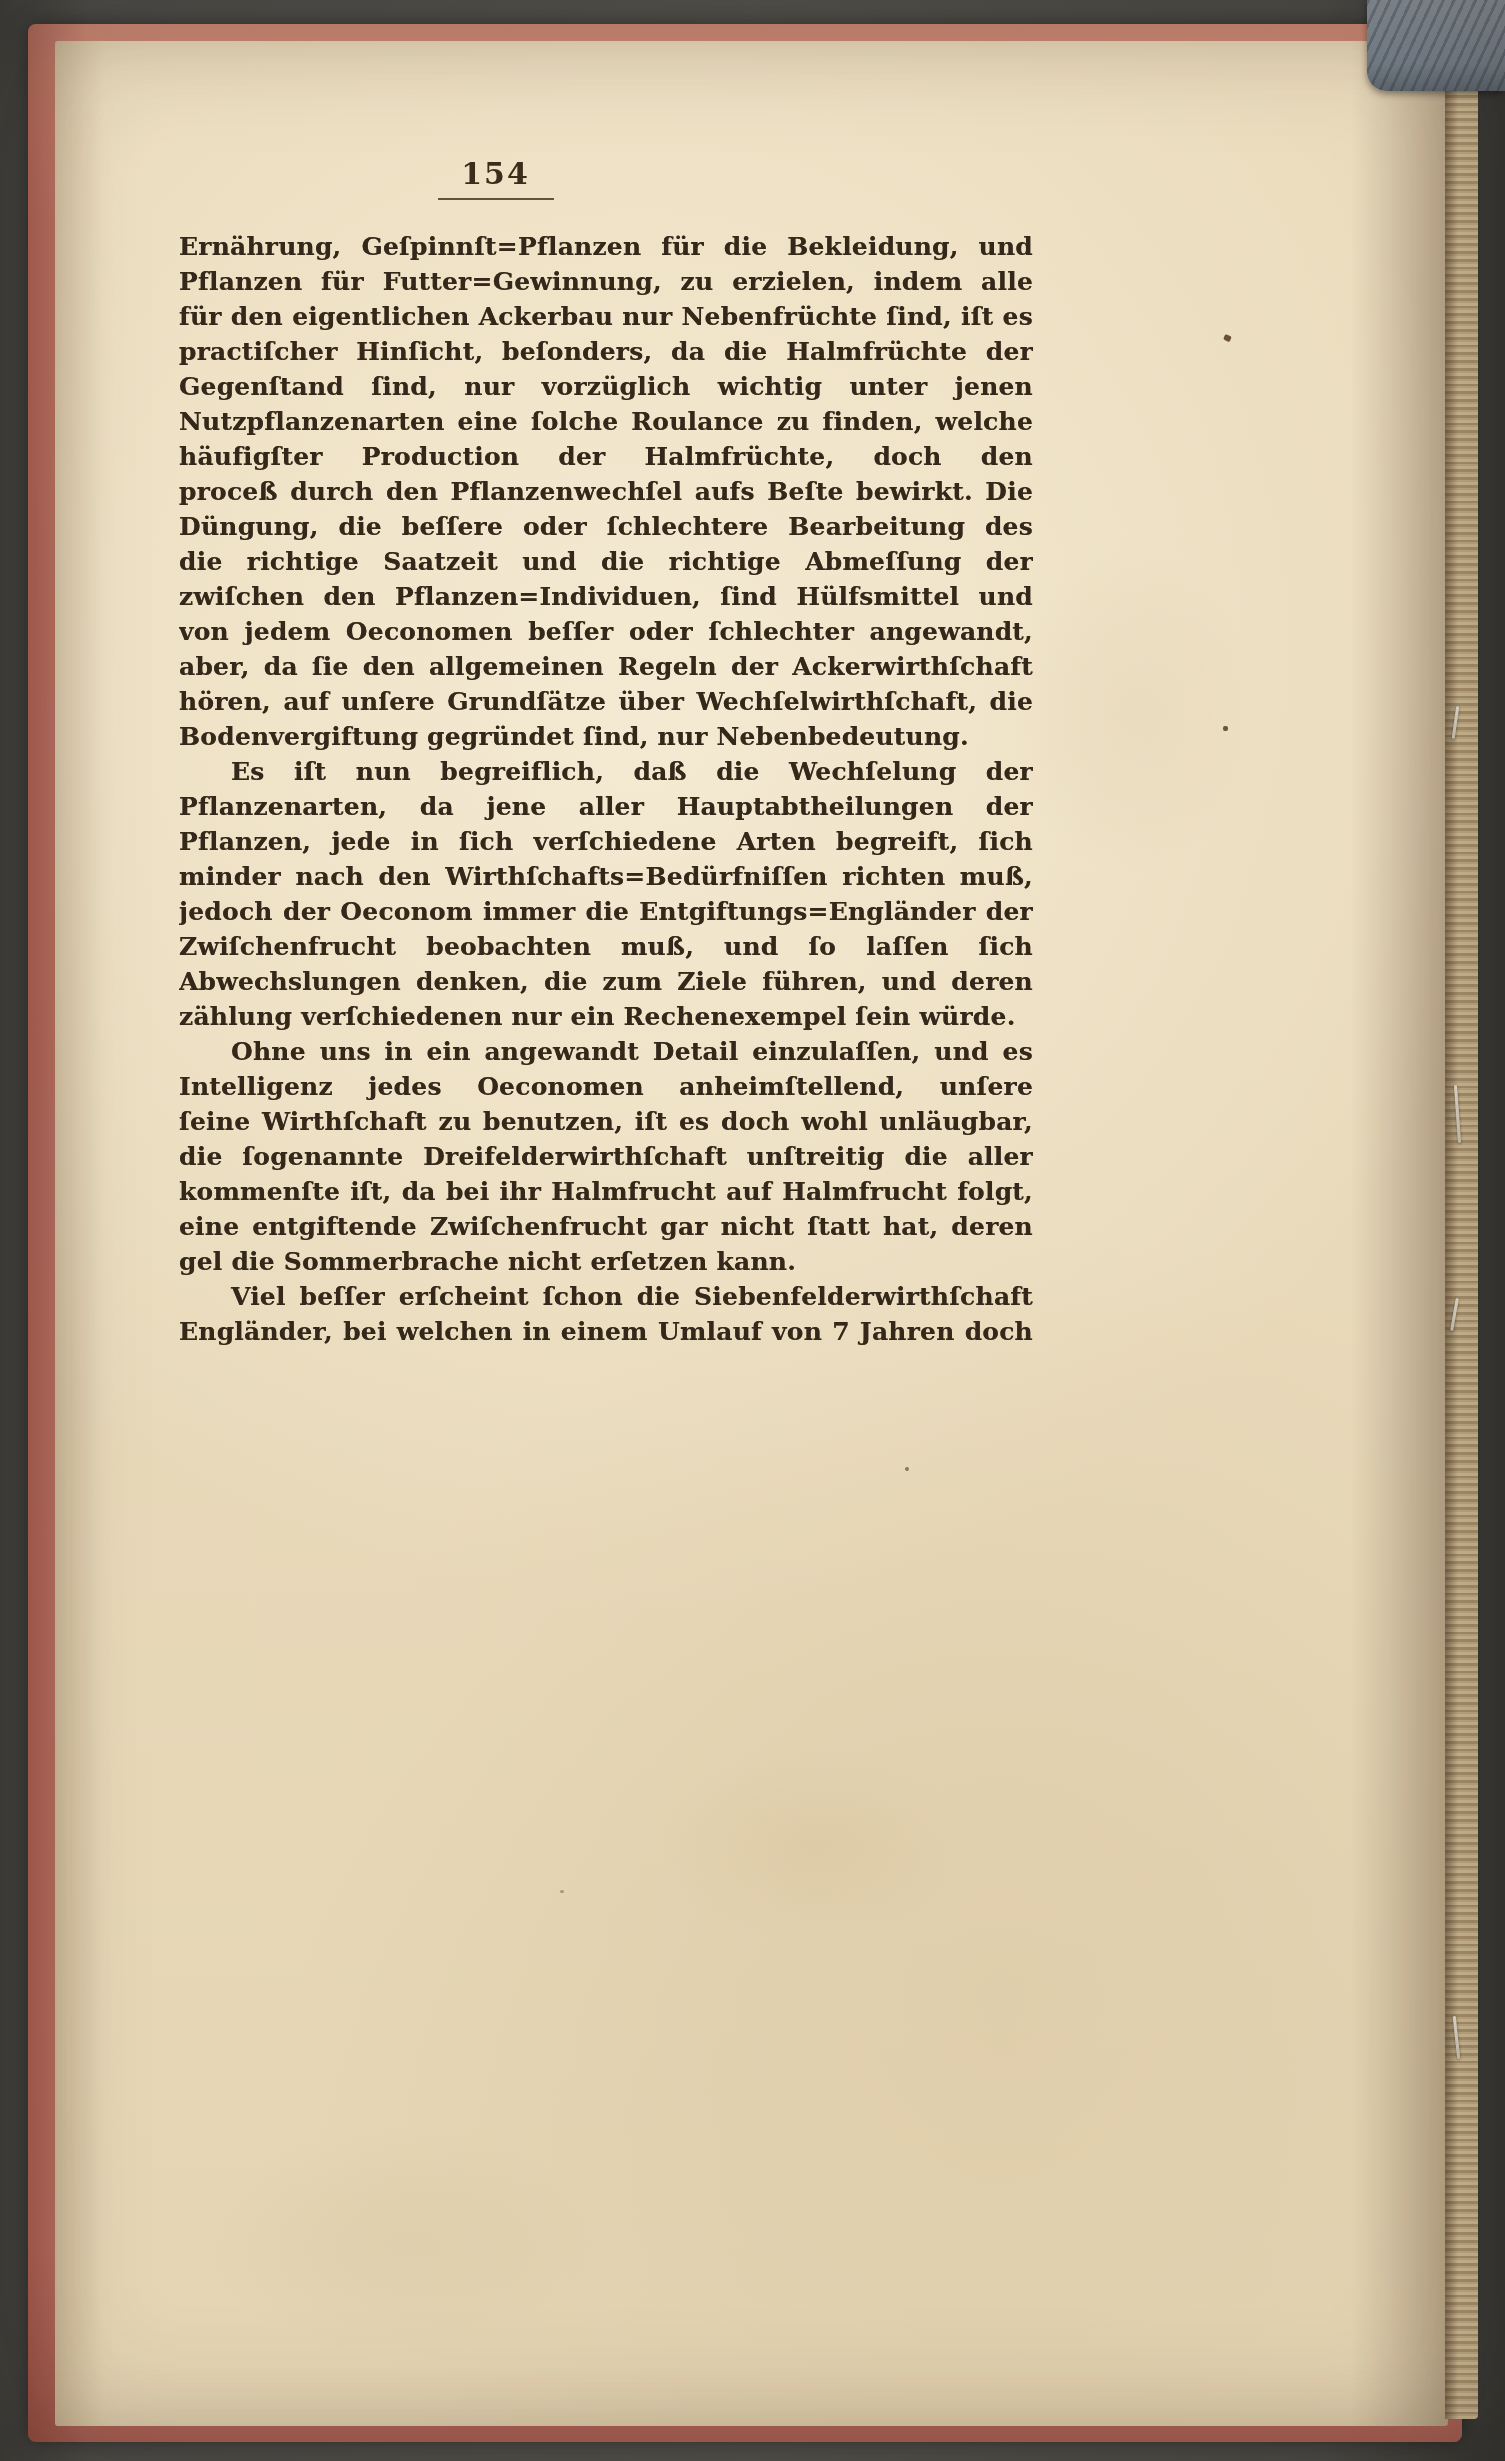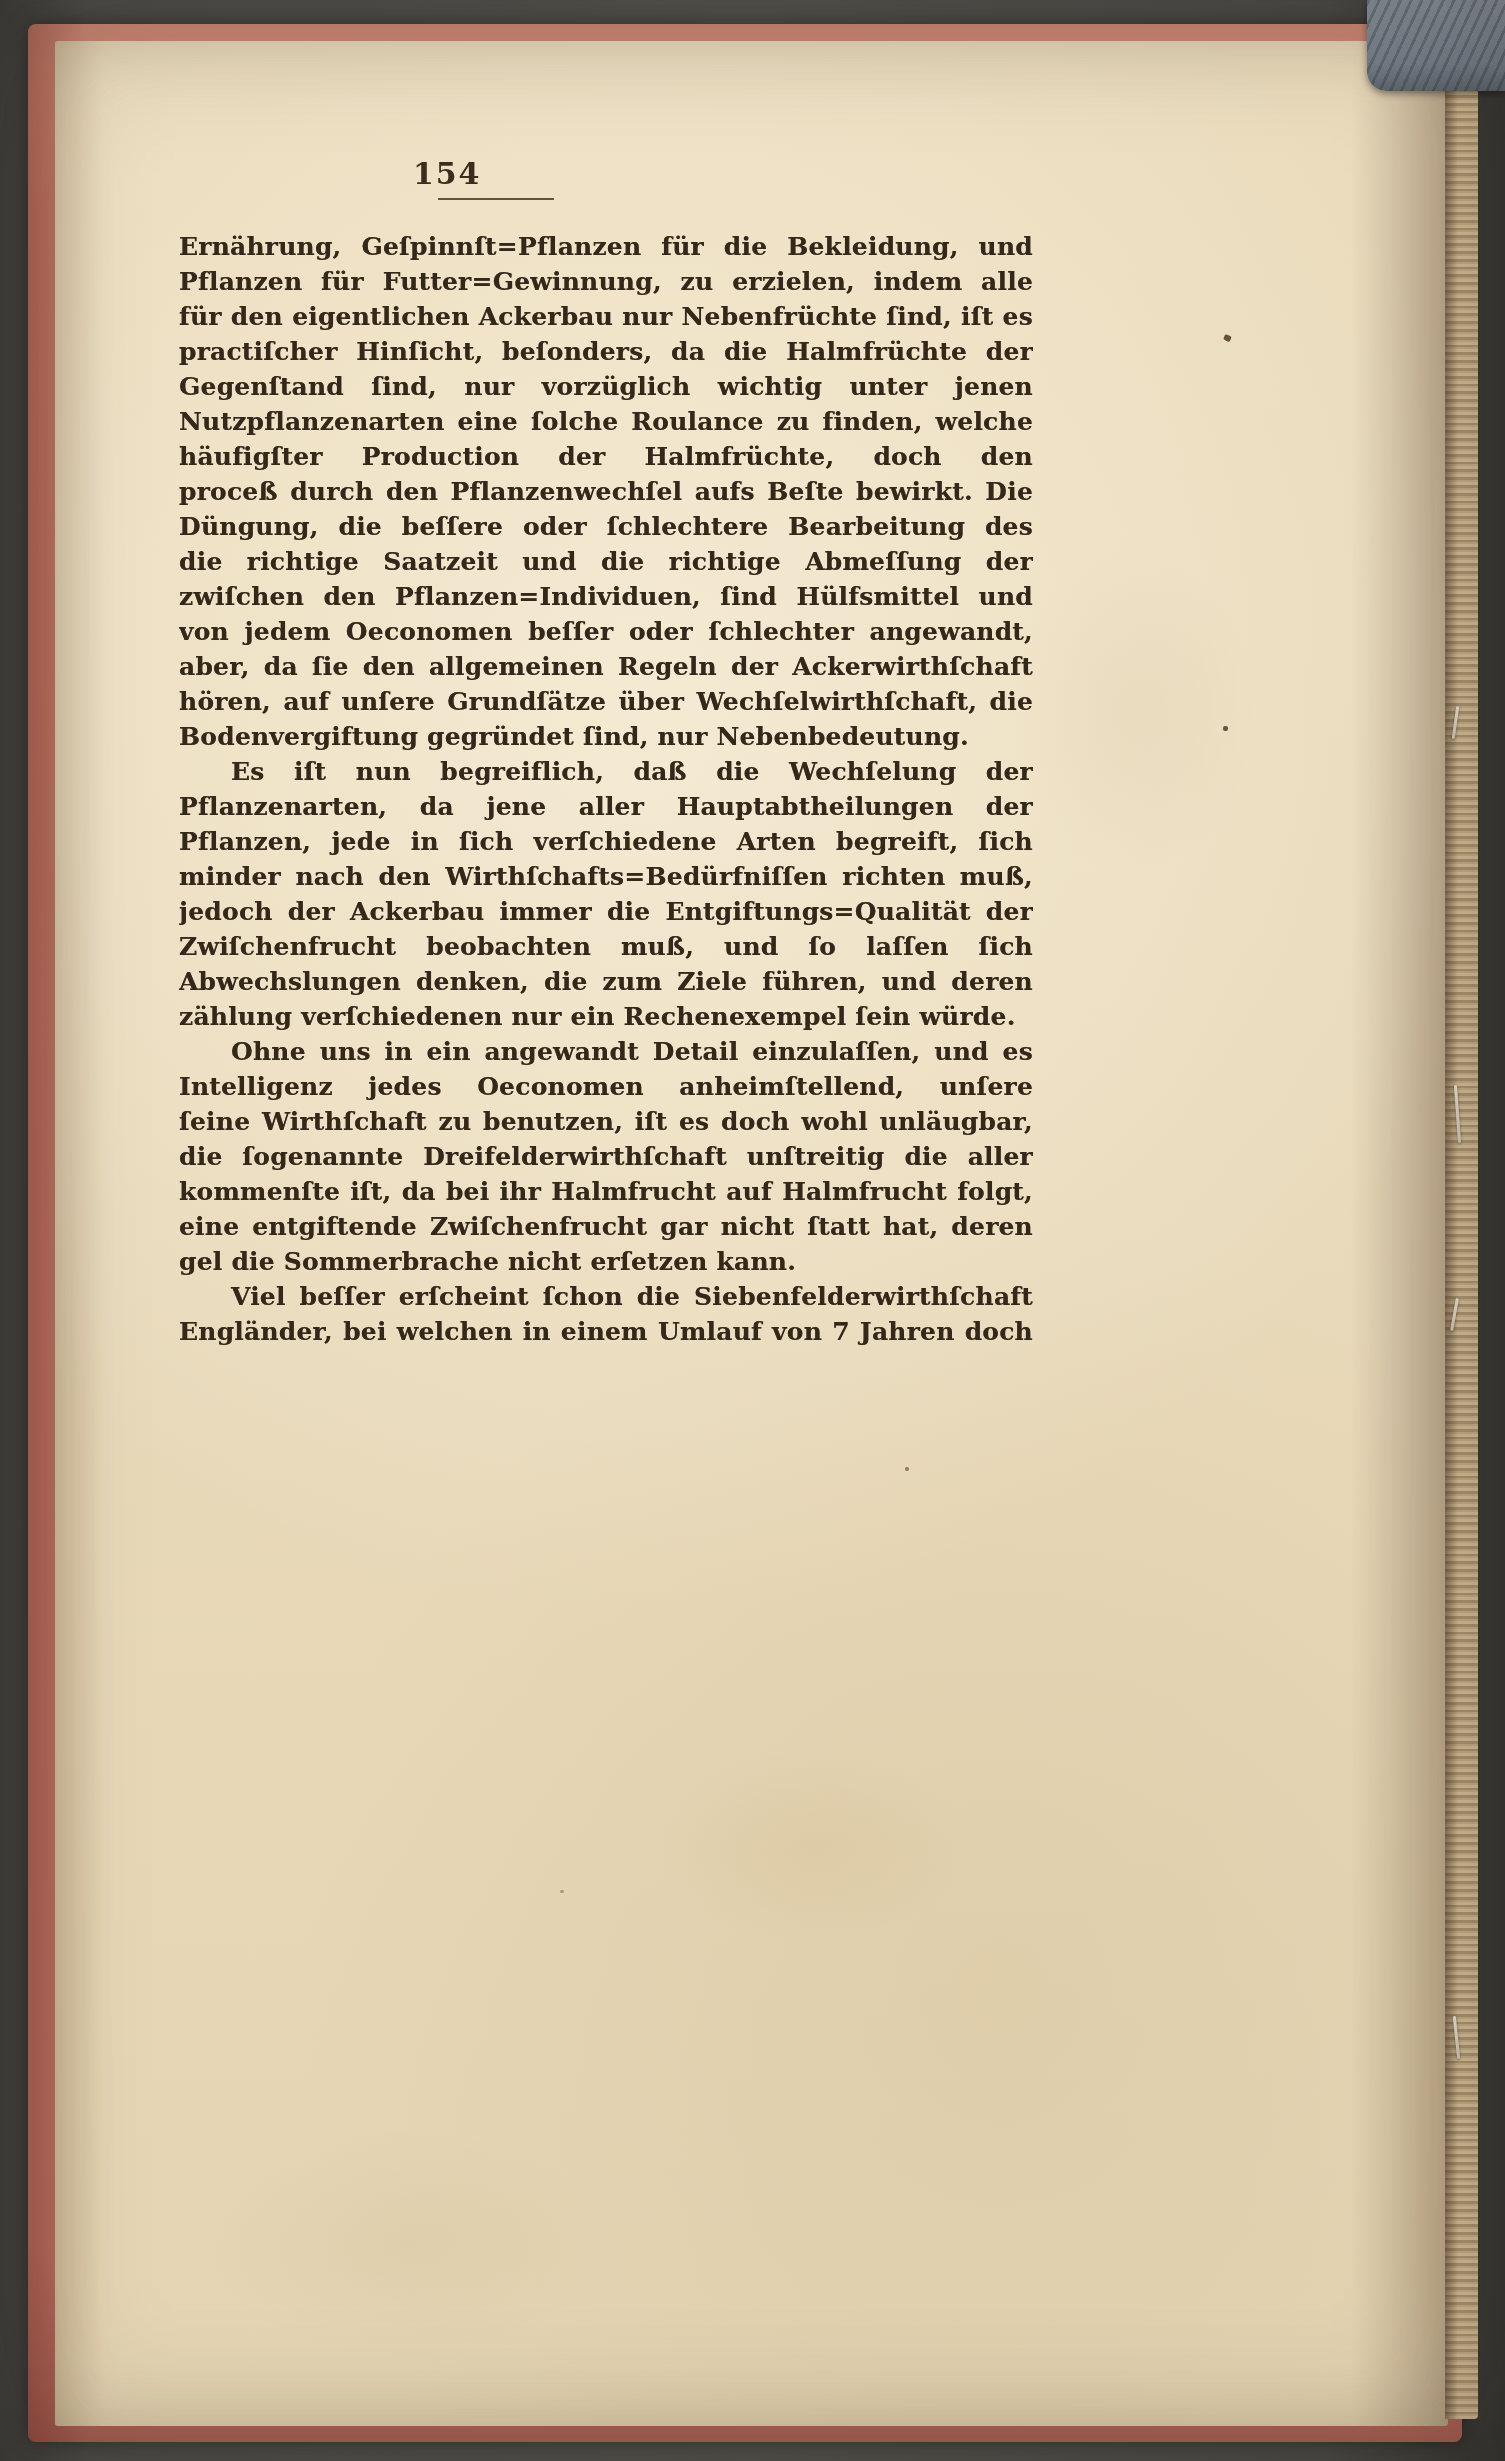--- a/index.html
+++ b/index.html
@@ -69,21 +69,21 @@
   .thread.t1 { left: 1454px; top: 706px; transform: rotate(8deg); }
   .thread.t2 { left: 1456px; top: 1085px; height: 58px; transform: rotate(-4deg); }
   .thread.t3 { left: 1453px; top: 1298px; transform: rotate(10deg); }
   .thread.t4 { left: 1455px; top: 2016px; height: 43px; transform: rotate(-6deg); }
 
   
   .pagenum-wrap {
     position: absolute;
     left: 358px; top: 115px;
     width: 165px;
-    text-align: left;
+    text-align: center;
   }
   .pagenum {
     font-size: 30px;
     font-weight: 600;
     letter-spacing: 1.9px;
     color: #3a2d1c;
   }
   .pagenum-rule {
     margin: 6.8px auto 0 auto;
     width: 116px; height: 1.9px;
@@ -168,21 +168,21 @@
         <div class="line">die richtige Saatzeit und die richtige Abmeſſung der Diſtancen</div>
         <div class="line">zwiſchen den Pflanzen=Individuen, ſind Hülfsmittel und werden</div>
         <div class="line">von jedem Oeconomen beſſer oder ſchlechter angewandt, haben</div>
         <div class="line">aber, da ſie den allgemeinen Regeln der Ackerwirthſchaft ange=</div>
         <div class="line">hören, auf unſere Grundſätze über Wechſelwirthſchaft, die auf</div>
         <div class="line last">Bodenvergiftung gegründet ſind, nur Nebenbedeutung.</div>
         <div class="line indent">Es iſt nun begreiflich, daß die Wechſelung der verſchiedenen</div>
         <div class="line">Pflanzenarten, da jene aller Hauptabtheilungen der Cultur=</div>
         <div class="line">Pflanzen, jede in ſich verſchiedene Arten begreift, ſich mehr oder</div>
         <div class="line">minder nach den Wirthſchafts=Bedürfniſſen richten muß, wobei</div>
-        <div class="line">jedoch der Ackerbau immer die Entgiftungs=Qualität der</div>
+        <div class="line">jedoch der Oeconom immer die Entgiftungs=Engländer der</div>
         <div class="line">Zwiſchenfrucht beobachten muß, und ſo laſſen ſich hunderte von</div>
         <div class="line">Abwechslungen denken, die zum Ziele führen, und deren Auf=</div>
         <div class="line last">zählung verſchiedenen nur ein Rechenexempel ſein würde.</div>
         <div class="line indent">Ohne uns in ein angewandt Detail einzulaſſen, und es der</div>
         <div class="line">Intelligenz jedes Oeconomen anheimſtellend, unſere Theorie für</div>
         <div class="line">ſeine Wirthſchaft zu benutzen, iſt es doch wohl unläugbar, daß</div>
         <div class="line">die ſogenannte Dreifelderwirthſchaft unſtreitig die aller unvoll=</div>
         <div class="line">kommenſte iſt, da bei ihr Halmfrucht auf Halmfrucht folgt, und</div>
         <div class="line">eine entgiftende Zwiſchenfrucht gar nicht ſtatt hat, deren Man=</div>
         <div class="line last">gel die Sommerbrache nicht erſetzen kann.</div>

